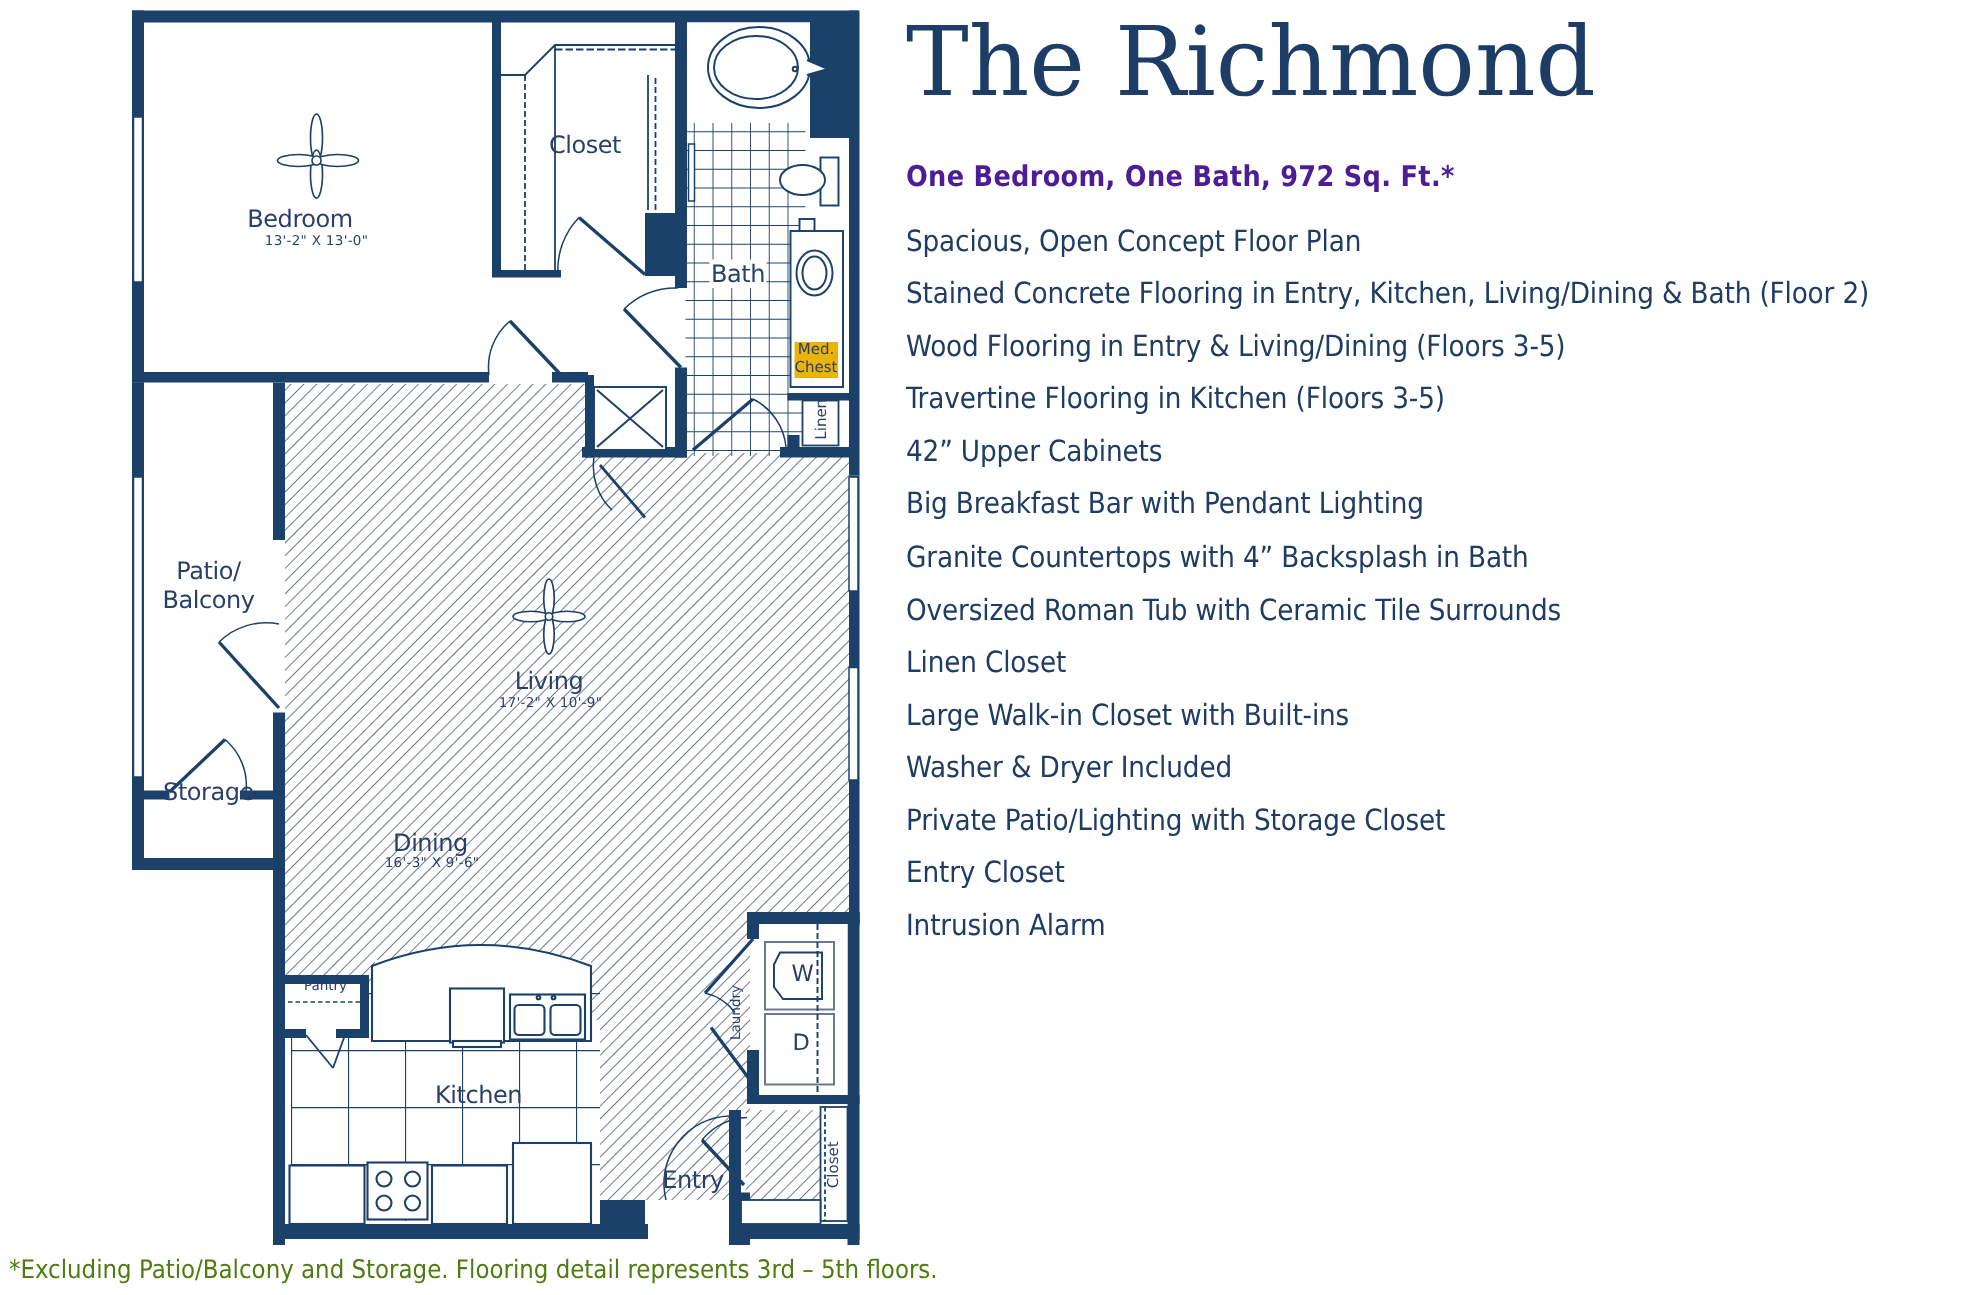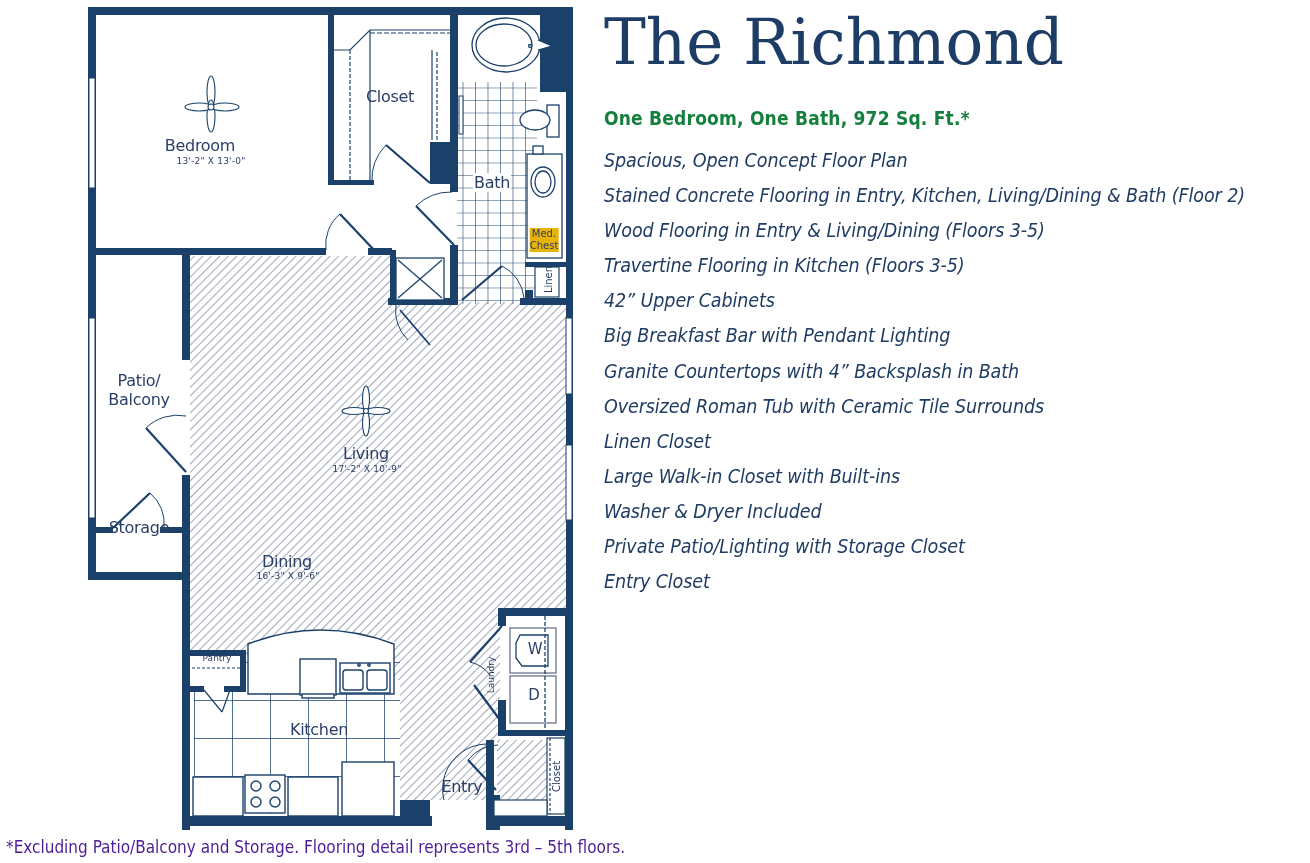--- a/index.html
+++ b/index.html
@@ -6,24 +6,24 @@
   body{width:1310px;height:863px;position:relative;overflow:hidden;font-family:"DejaVu Sans Condensed","DejaVu Sans",sans-serif;color:#1c3a5c;}
   .plan{position:absolute;left:0;top:0;width:590px;height:830px;}
   .plan svg{position:absolute;left:0;top:0;}
   .lbl{position:absolute;color:#2a3f66;white-space:nowrap;font-family:"DejaVu Sans",sans-serif;transform:translateX(-50%);text-align:center;}
   .lbl.room{font-size:16px;letter-spacing:-0.3px;}
   .lbl.dim{font-size:9px;letter-spacing:0.2px;}
   .lbl.small{font-size:11px;}
   .lbl.vert{transform:translateX(-50%) rotate(-90deg);transform-origin:center center;font-size:10px;}
   .info{position:absolute;left:604px;top:0;width:706px;}
   .title{position:absolute;left:0;top:10px;font-family:"DejaVu Serif","Liberation Serif",serif;font-size:64px;color:#1d3d66;letter-spacing:0px;line-height:1;margin:0;font-weight:normal;transform:scaleX(0.98);transform-origin:left;}
-  .subtitle{position:absolute;left:0;top:107px;font-family:"DejaVu Sans Condensed","DejaVu Sans",sans-serif;font-weight:bold;font-size:19px;color:#15803d;margin:0;letter-spacing:0.2px;}
-  .features{position:absolute;left:0;top:148px;margin:0;padding:0;list-style:none;font-style:italic;}
+  .subtitle{position:absolute;left:0;top:107px;font-family:"DejaVu Sans Condensed","DejaVu Sans",sans-serif;font-weight:bold;font-size:19px;color:#4c1d95;margin:0;letter-spacing:0.2px;}
+  .features{position:absolute;left:0;top:148px;margin:0;padding:0;list-style:none;}
   .features li{font-size:19.5px;height:35.1px;line-height:26px;color:#1f3c63;white-space:nowrap;letter-spacing:-0.1px;font-family:"DejaVu Sans Condensed","DejaVu Sans",sans-serif;}
-  .footnote{position:absolute;left:6px;top:837px;font-size:17px;color:#4c1d95;white-space:nowrap;font-family:"DejaVu Sans Condensed","DejaVu Sans",sans-serif;}
+  .footnote{position:absolute;left:6px;top:837px;font-size:17px;color:#4d7c0f;white-space:nowrap;font-family:"DejaVu Sans Condensed","DejaVu Sans",sans-serif;}
 </style>
 </head>
 <body>
 
 <div class="plan">
   <svg width="590" height="830" viewBox="0 0 590 830" xmlns="http://www.w3.org/2000/svg">
     <defs>
       <pattern id="hatch" patternUnits="userSpaceOnUse" width="6" height="6" patternTransform="rotate(45)">
         <line x1="0" y1="0" x2="0" y2="6" stroke="#6a7590" stroke-width="1.3"></line>
       </pattern>
@@ -284,16 +284,17 @@
     <li>Travertine Flooring in Kitchen (Floors 3-5)</li>
     <li>42” Upper Cabinets</li>
     <li>Big Breakfast Bar with Pendant Lighting</li>
     <li>Granite Countertops with 4” Backsplash in Bath</li>
     <li>Oversized Roman Tub with Ceramic Tile Surrounds</li>
     <li>Linen Closet</li>
     <li>Large Walk-in Closet with Built-ins</li>
     <li>Washer &amp; Dryer Included</li>
     <li>Private Patio/Lighting with Storage Closet</li>
     <li>Entry Closet</li>
+    <li>Intrusion Alarm</li>
   </ul>
 </div>
 
 <div class="footnote">*Excluding Patio/Balcony and Storage.  Flooring detail represents 3rd – 5th floors.</div>
 
 </body></html>

